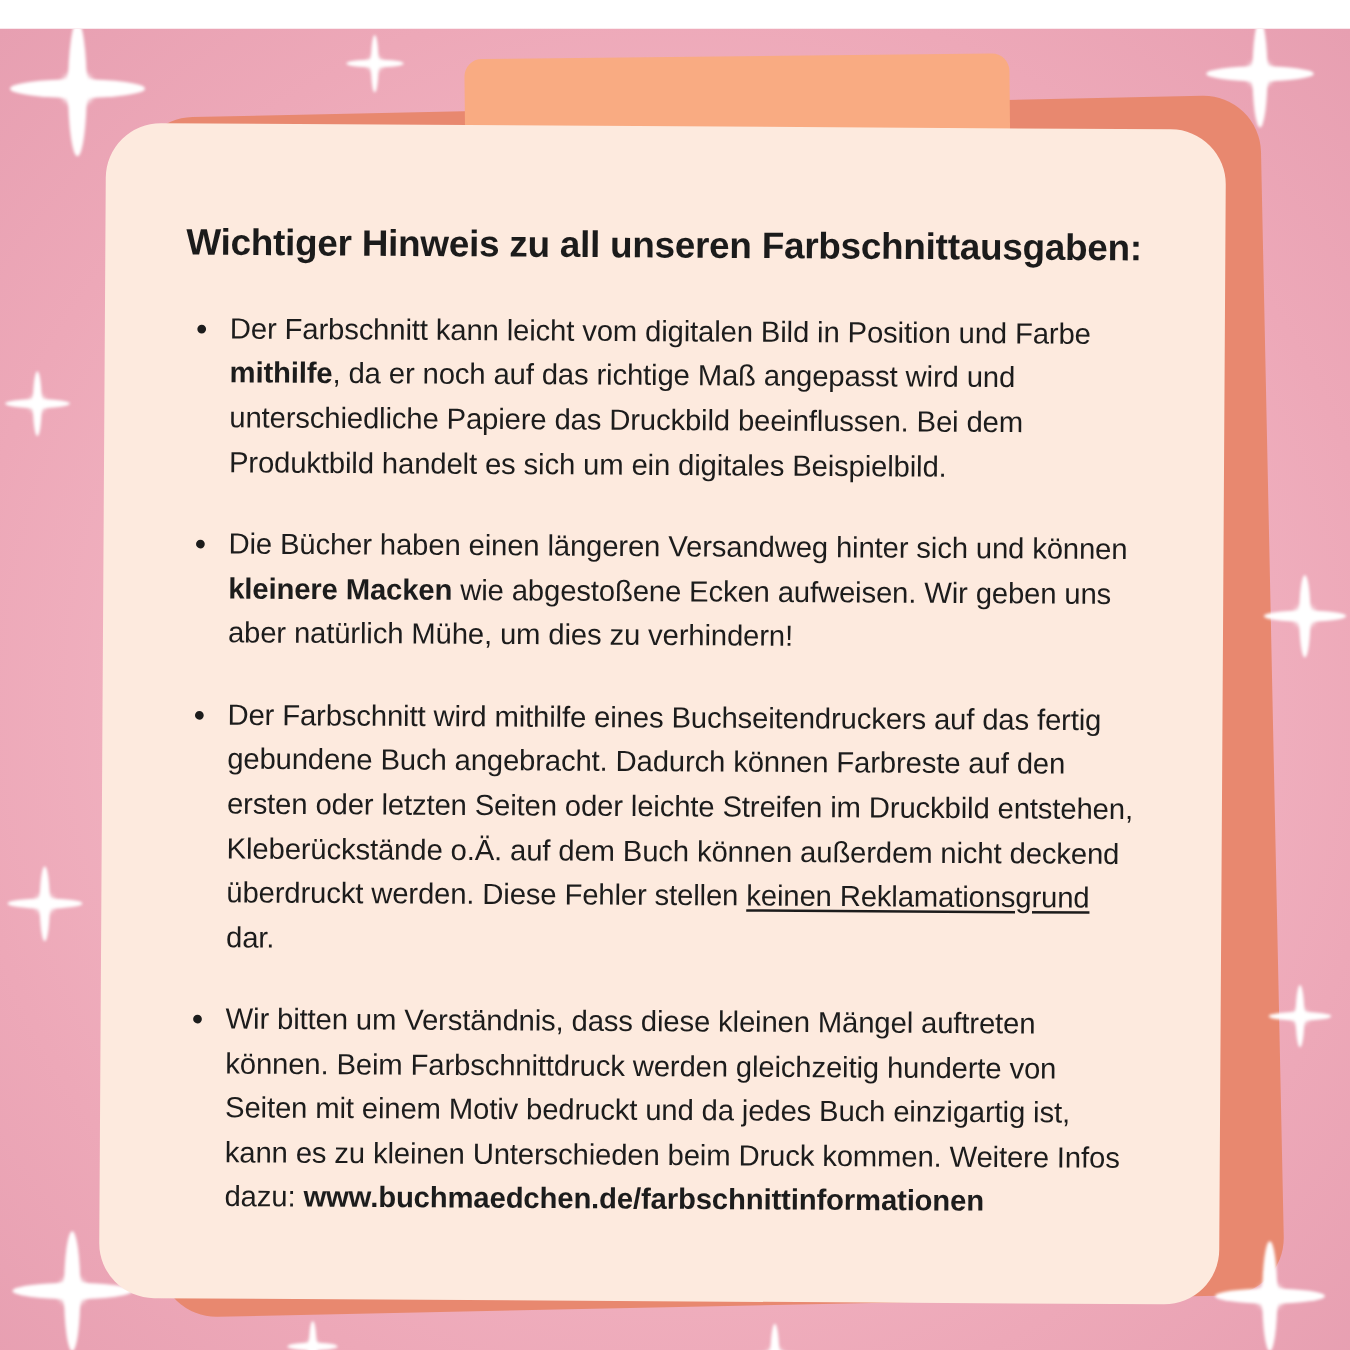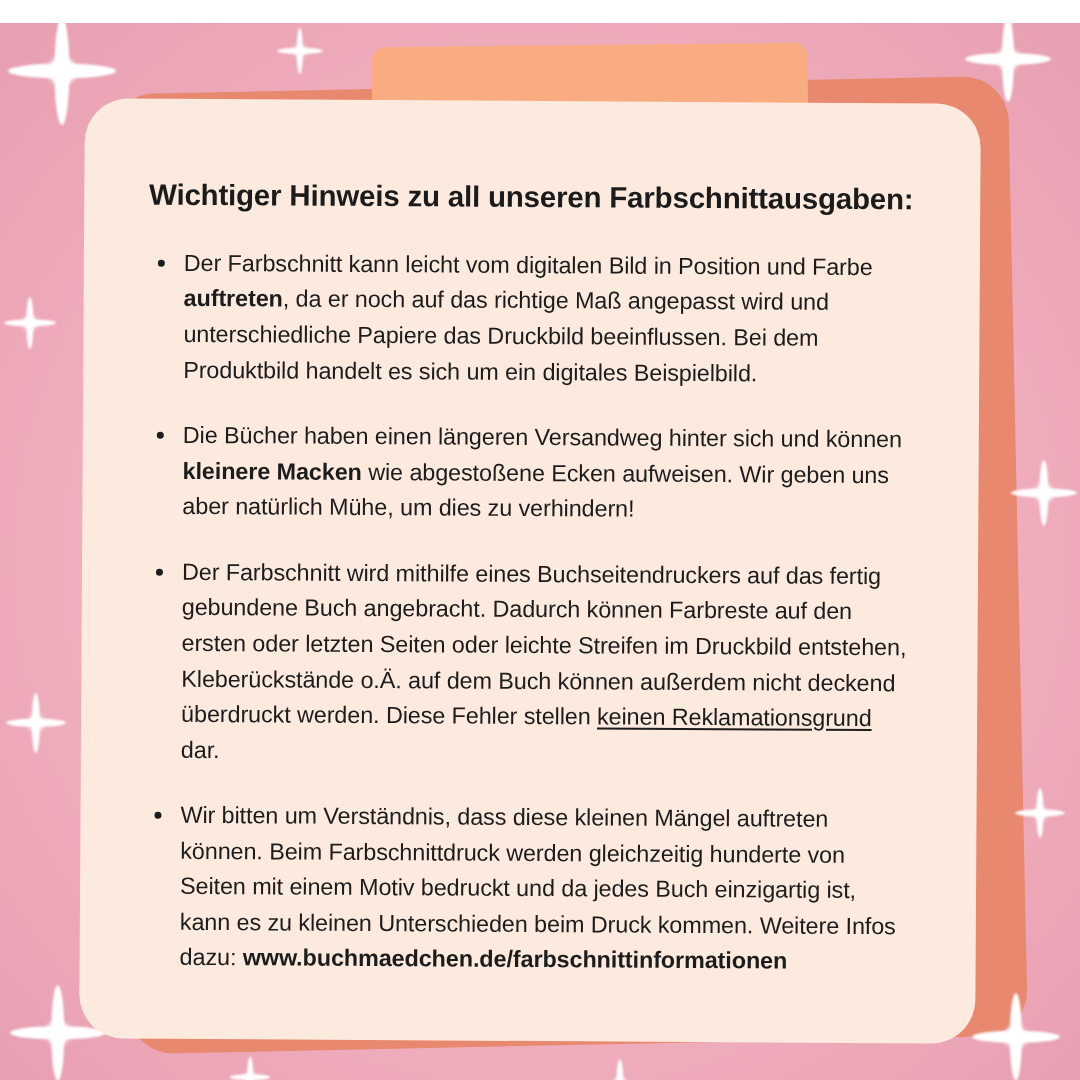--- a/index.html
+++ b/index.html
@@ -193,20 +193,20 @@
         <div class="core"></div>
       </div>
       <div class="sparkle" style="width: 40px; height: 40px; left: 230px; top: 1034px;">
         <div class="core"></div>
       </div>
     </div>
 
   <div class="note">
     <h1 class="note-title">Wichtiger Hinweis zu all unseren Farbschnittausgaben:</h1>
     <ul class="points" id="points-list">
-        <li><span>Der Farbschnitt kann leicht vom digitalen Bild in Position und Farbe </span><span class="b">auftreten</span><span>, da er noch auf das richtige Maß angepasst wird und unterschiedliche Papiere das Druckbild beeinflussen. Bei dem Produktbild handelt es sich um ein digitales Beispielbild.</span></li>
+        <li><span>Der Farbschnitt kann leicht vom digitalen Bild in Position und Farbe </span><span class="b">mithilfe</span><span>, da er noch auf das richtige Maß angepasst wird und unterschiedliche Papiere das Druckbild beeinflussen. Bei dem Produktbild handelt es sich um ein digitales Beispielbild.</span></li>
         <li><span>Die Bücher haben einen längeren Versandweg hinter sich und können </span><span class="b">kleinere Macken</span><span> wie abgestoßene Ecken aufweisen. Wir geben uns aber natürlich Mühe, um dies zu verhindern!</span></li>
         <li><span>Der Farbschnitt wird mithilfe eines Buchseitendruckers auf das fertig gebundene Buch angebracht. Dadurch können Farbreste auf den ersten oder letzten Seiten oder leichte Streifen im Druckbild entstehen, Kleberückstände o.Ä. auf dem Buch können außerdem nicht deckend überdruckt werden. Diese Fehler stellen </span><span class="u">keinen Reklamationsgrund</span><span> dar.</span></li>
         <li><span>Wir bitten um Verständnis, dass diese kleinen Mängel auftreten können. Beim Farbschnittdruck werden gleichzeitig hunderte von Seiten mit einem Motiv bedruckt und da jedes Buch einzigartig ist, kann es zu kleinen Unterschieden beim Druck kommen. Weitere Infos dazu: </span><span class="b">www.buchmaedchen.de/farbschnittinformationen</span></li>
       </ul>
   </div>
 
 </div>
 
 </body></html>

